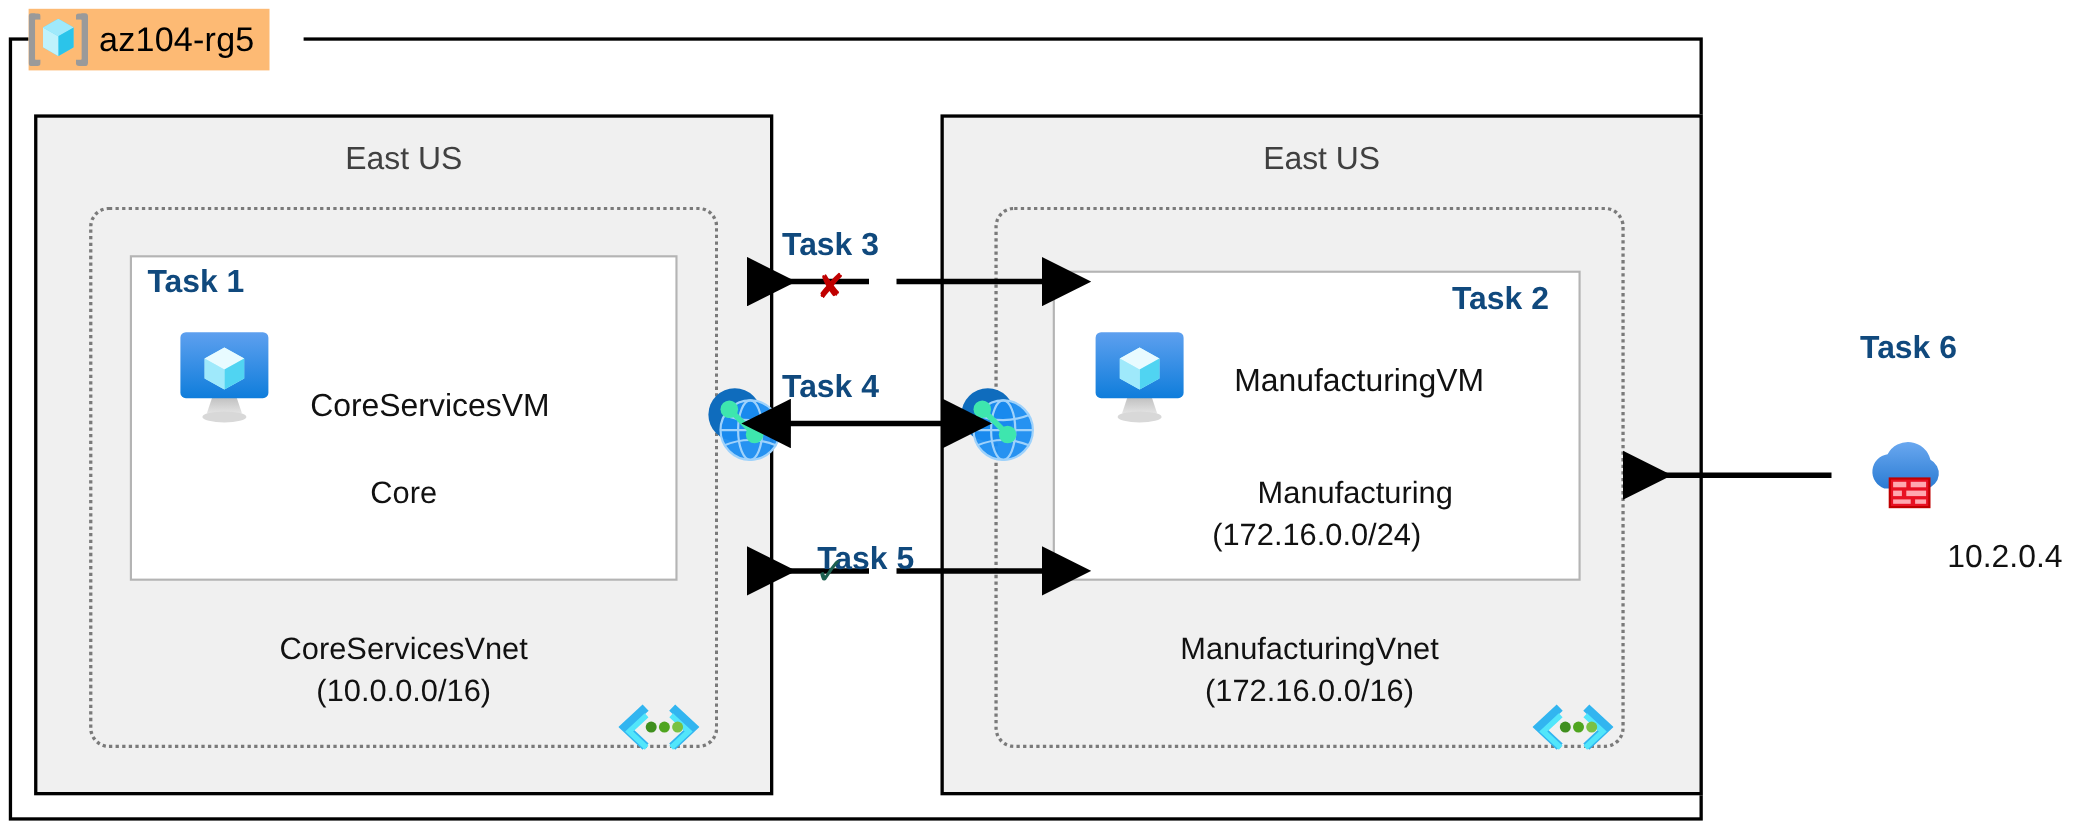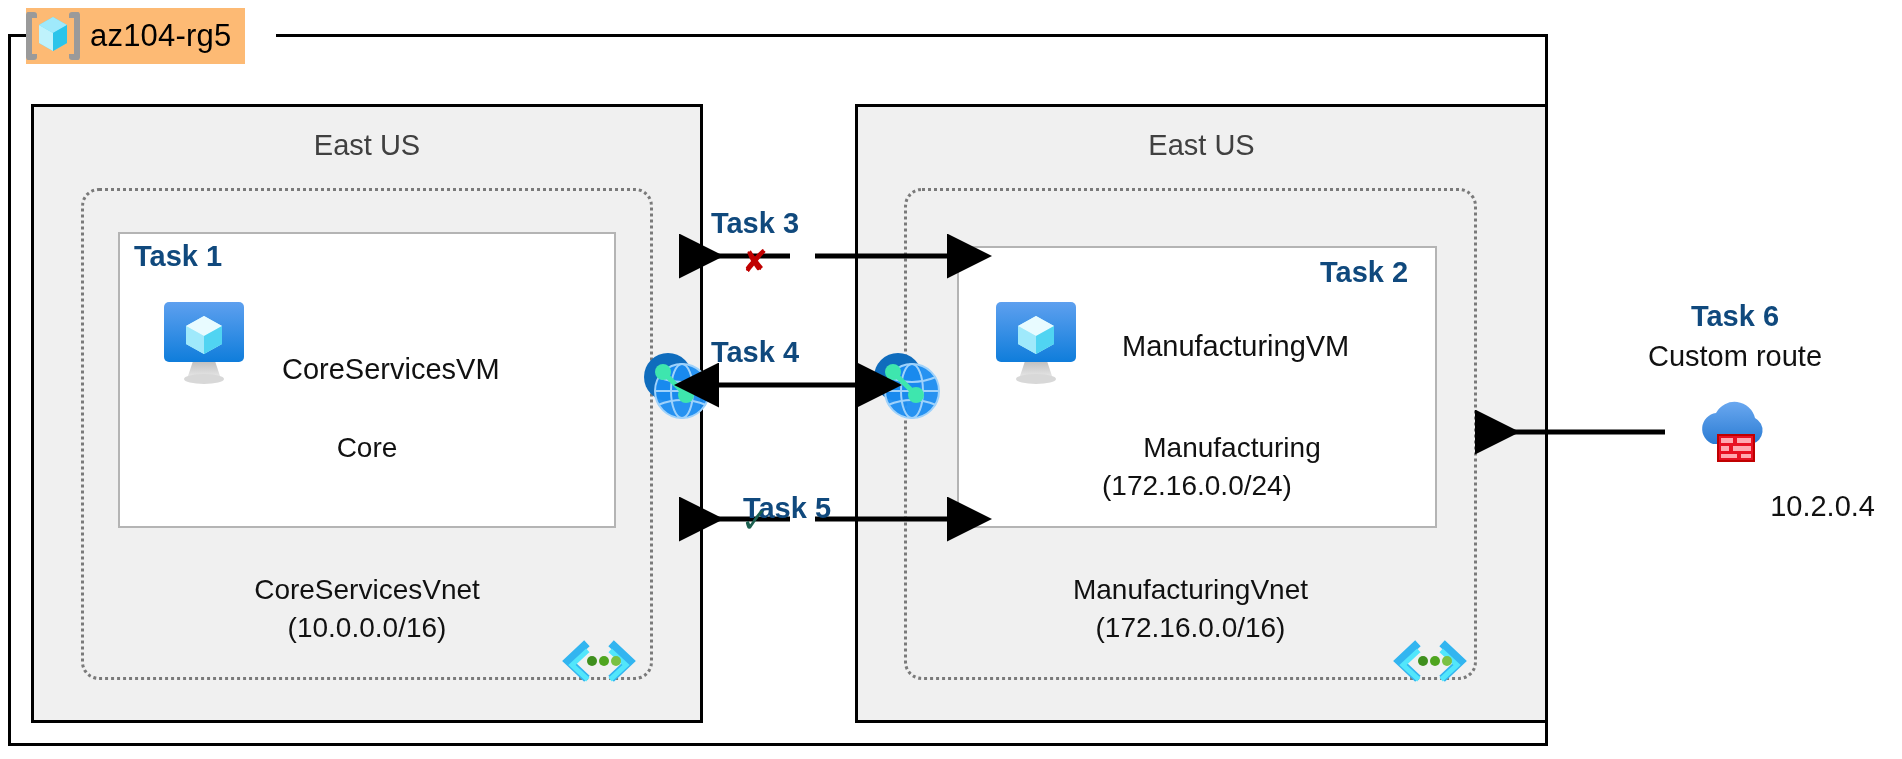--- a/index.html
+++ b/index.html
@@ -231,21 +231,20 @@
 
   <div class="flow-label" style="left:690px;top:207px;width:130px;text-align:center;">Task 3</div>
   <div class="mark cross" style="left:690px;top:243px;width:130px;">✘</div>
 
   <div class="flow-label" style="left:690px;top:336px;width:130px;">Task 4</div>
 
   <div class="flow-label" style="left:722px;top:464px;width:130px;margin-top:28px;">Task 5</div>
   <div class="mark check" style="left:690px;top:500px;width:130px;">✓</div>
 
   <div class="fw-title" style="left:1595px;top:300px;width:280px;">Task 6</div>
-  <div class="fw-sub" style="left:1575px;top:340px;width:320px;">Custom route</div>
 
   <svg class="fw-icon" style="left:1687px;top:392px;" viewBox="0 0 96 78" xmlns="http://www.w3.org/2000/svg">
     <defs>
       <linearGradient id="cldg" x1="0" y1="0" x2="0" y2="1">
         <stop offset="0" stop-color="#6aa8f0"></stop>
           <stop offset="1" stop-color="#2b7cd3"></stop>
       </linearGradient>
     </defs>
     <path d="M26 52 a16 16 0 0 1 3 -31 a21 21 0 0 1 39 5 a14 14 0 0 1 -3 26 z" fill="url(#cldg)"></path>
     <g>

